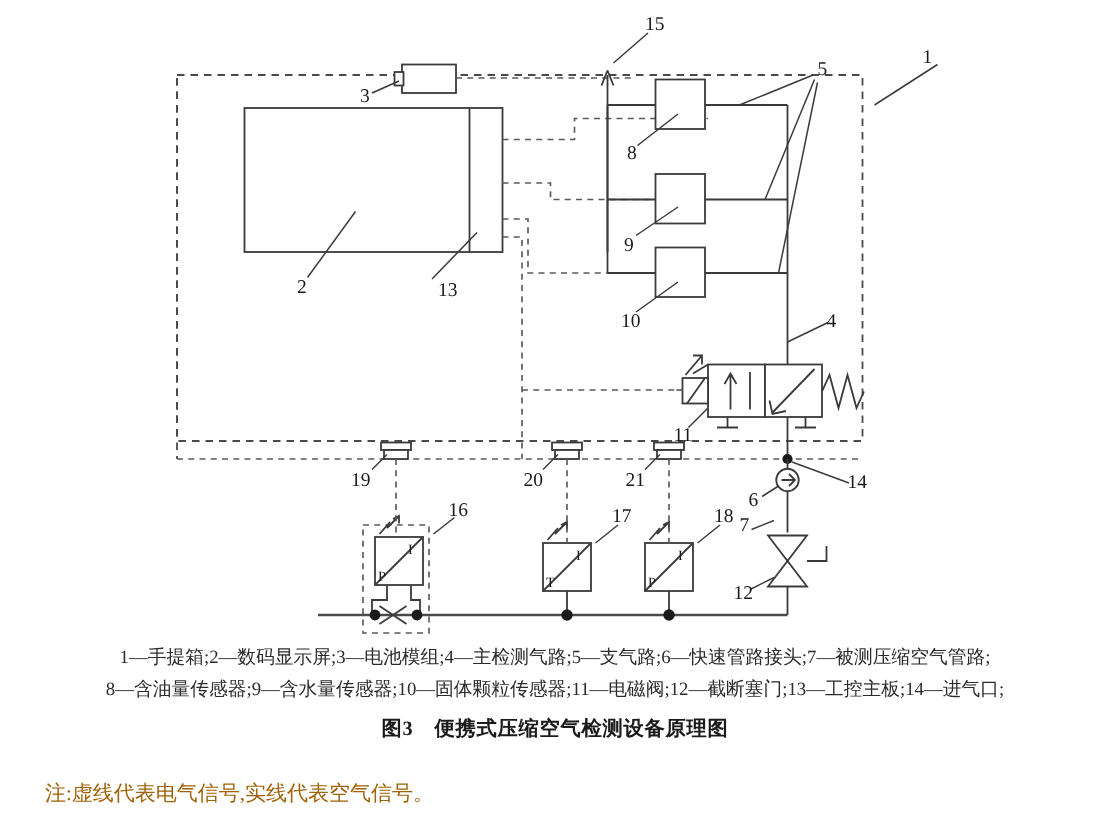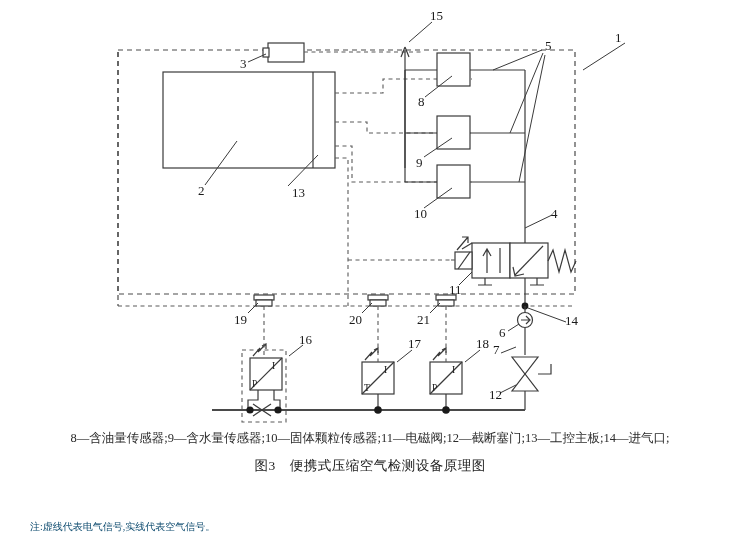--- a/index.html
+++ b/index.html
@@ -37,30 +37,30 @@
   .legend-line {
     font-size: 12.5px;
     line-height: 20.5px;
     letter-spacing: 0px;
     white-space: nowrap;
     color: #2b2b2b;
   }
   .fig-title {
     margin-top: 8px;
     font-size: 13.5px;
-    font-weight: normal;
+    font-weight: bold;
     letter-spacing: 0.5px;
     color: #1a1a1a;
   }
   .note-line {
     position: absolute;
     left: 30px;
     top: 520px;
-    font-size: 10px;
-    color: #0c4a6e;
+    font-size: 14px;
+    color: #a16207;
     text-align: left;
   }
   text.lbl {
     font-family: "Liberation Serif", "DejaVu Serif", serif;
     font-size: 13px;
     fill: #1a1a1a;
   }
   text.tiny {
     font-family: "Liberation Serif", "DejaVu Serif", serif;
     font-size: 9.5px;
@@ -253,19 +253,20 @@
 
     <rect x="436" y="295" width="20" height="5" class="boxfill"></rect>
     <rect x="438" y="300" width="16" height="6" class="boxfill"></rect>
     <path d="M446 306 L446 362" class="dashed-fine"></path>
     <line x1="430" y1="313" x2="440" y2="303" class="leader"></line>
     <text class="lbl" x="417" y="324">21</text>
 
   </svg>
 
   <div class="cap-block">
+    <div class="legend-line">1—手提箱;2—数码显示屏;3—电池模组;4—主检测气路;5—支气路;6—快速管路接头;7—被测压缩空气管路;</div>
     <div class="legend-line">8—含油量传感器;9—含水量传感器;10—固体颗粒传感器;11—电磁阀;12—截断塞门;13—工控主板;14—进气口;</div>
     <div class="fig-title">图3　便携式压缩空气检测设备原理图</div>
   </div>
 
   <div class="note-line">注:虚线代表电气信号,实线代表空气信号。</div>
 
 </div>
 
 </body></html>

